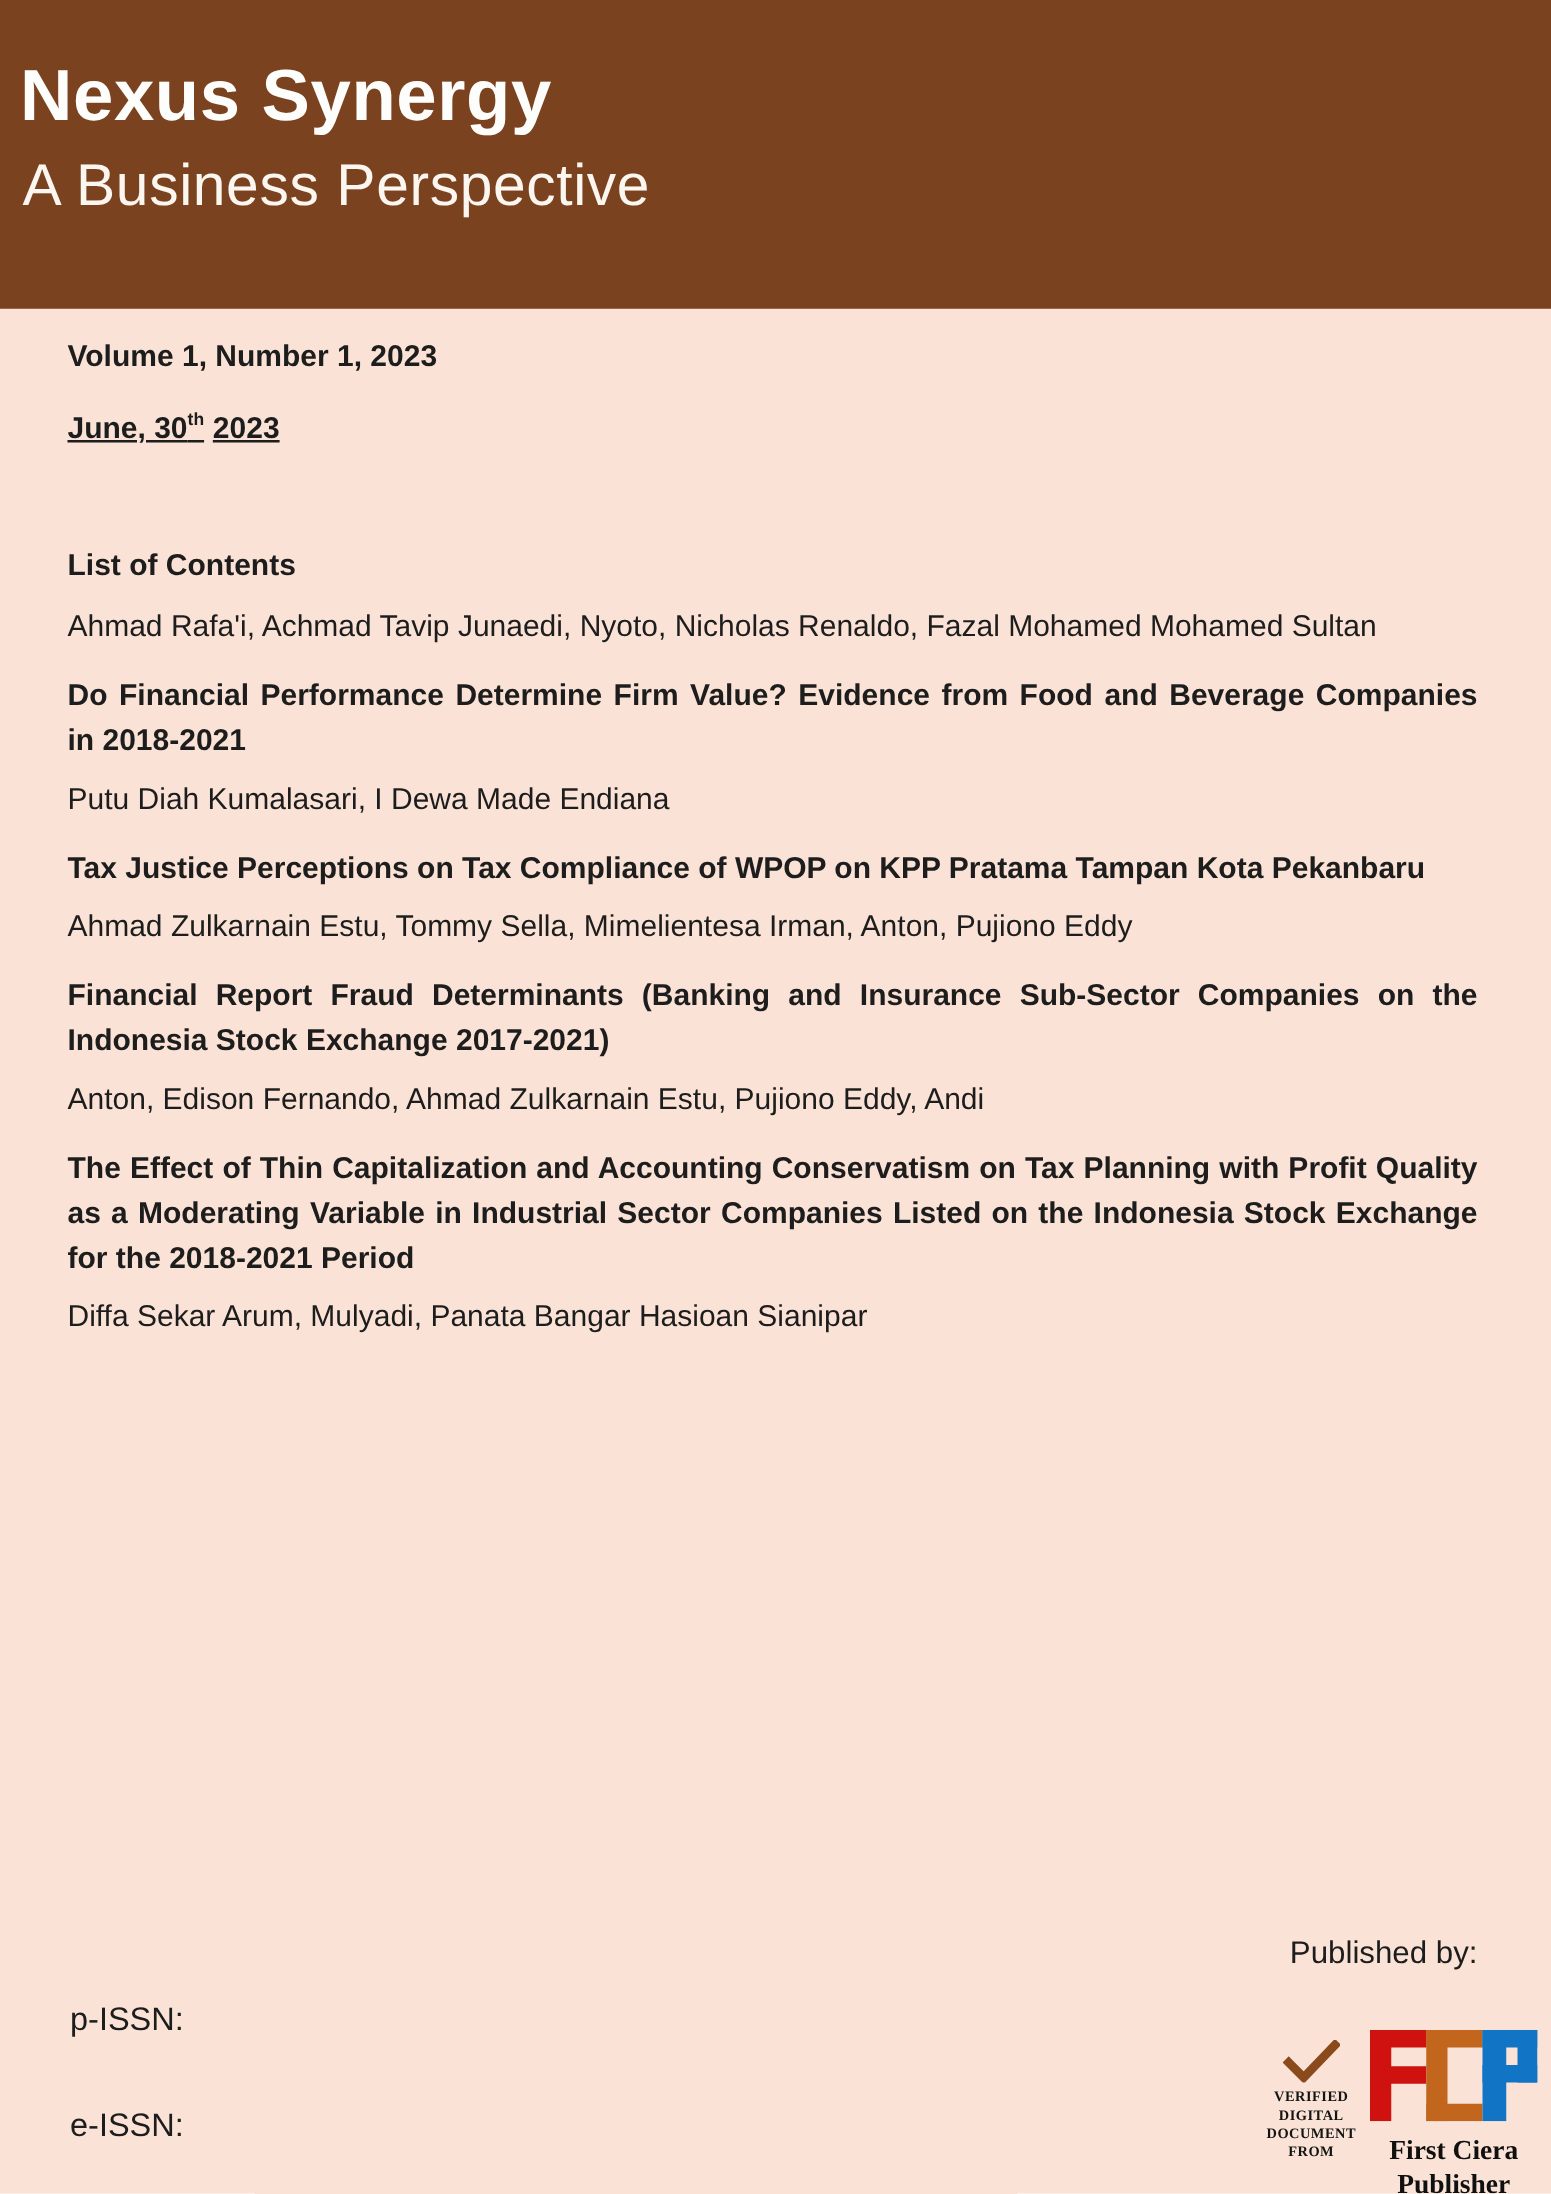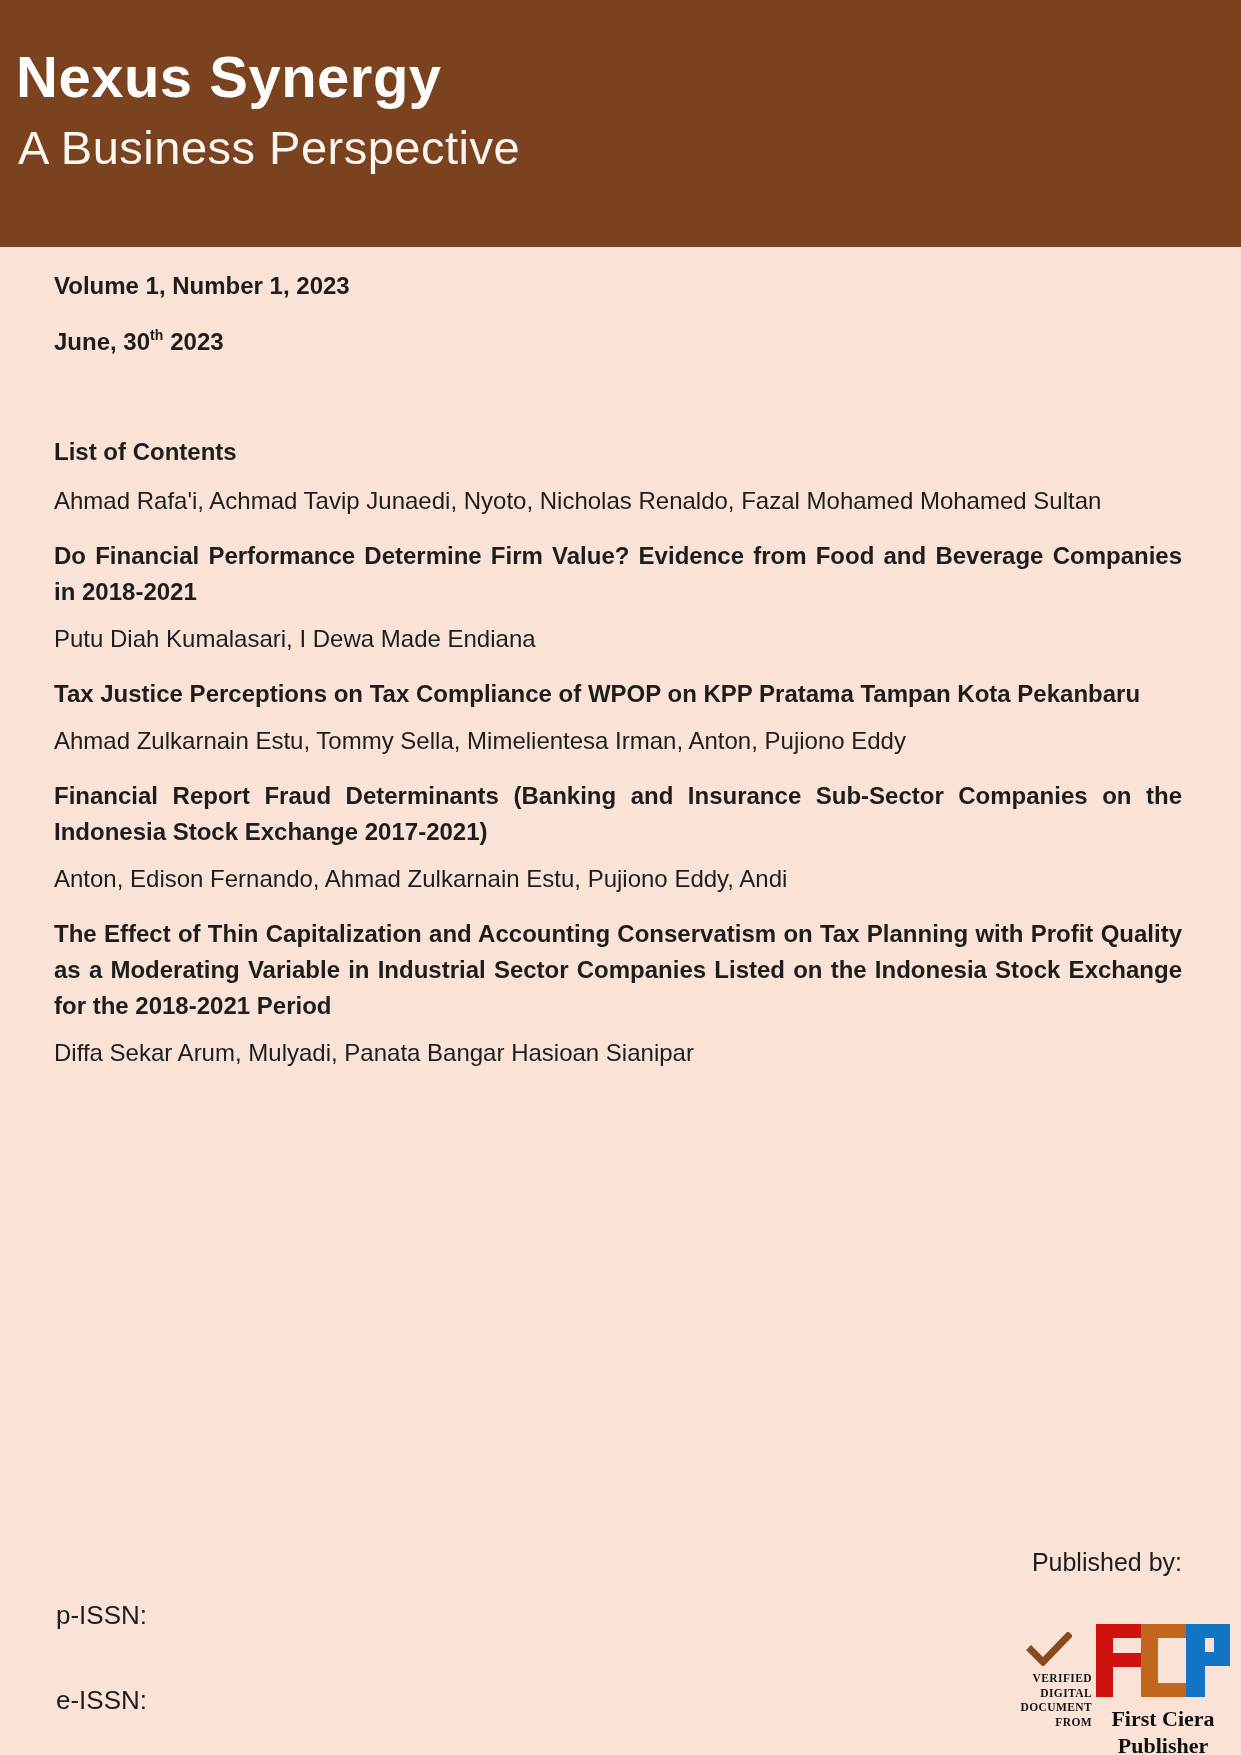--- a/index.html
+++ b/index.html
@@ -41,38 +41,38 @@
   }
   .band .jtitle{
     margin:0;color:#fdfdfb;font-size:58px;line-height:58px;font-weight:700;letter-spacing:.5px;
   }
   .band .jsub{
     margin:18px 0 0 2px;color:#fbf6ef;font-size:47px;line-height:48px;font-weight:400;letter-spacing:.5px;
   }
   
   .content{margin:0 59px 15px 54px;}
   .volume{margin:24px 0 0 0;font-size:24px;line-height:30px;font-weight:700;}
-  .date{margin:20px 0 0 0;font-size:24px;line-height:30px;font-weight:700;}
+  .date{margin:20px 0 0 0;font-size:24px;line-height:30px;font-weight:700;text-decoration:underline;}
   .date sup{font-size:14px;position:relative;top:-1px;vertical-align:super;}
   .date .yr{margin-left:7px;}
   .loc{margin:81px 0 20px 0;font-size:24px;line-height:28px;font-weight:700;}
   .atitle{
     margin:0 0 14px 0;font-size:24px;line-height:36px;font-weight:700;
     text-align:justify;
   }
   .authors{margin:0 0 22px 0;font-size:24px;line-height:30px;font-weight:400;}
   
   .published{position:absolute;top:1548px;right:59px;font-size:25px;line-height:28px;}
   .pissn{position:absolute;top:1601px;left:56px;font-size:26px;line-height:28px;}
   .eissn{position:absolute;top:1654px;left:56px;font-size:26px;line-height:28px;margin-top:32px;}
   .badge{position:absolute;left:1006px;top:1632px;width:86px;text-align:center;}
   .badge .check{display:block;margin:0 auto 5px auto;}
   .badge .bl{
     font-family:"Liberation Serif","DejaVu Serif",serif;
-    font-size:11.5px;line-height:14.5px;font-weight:700;letter-spacing:.4px;color:#141414;text-align:right;
+    font-size:11.5px;line-height:14.5px;font-weight:700;letter-spacing:.4px;color:#141414;
   }
   .fcp{position:absolute;left:1096px;top:1624px;width:134px;text-align:center;}
   .fcp .pname{
     font-family:"Liberation Serif","DejaVu Serif",serif;
     font-size:22px;line-height:27px;font-weight:600;color:#101010;
   }
   .fcp .pname.first{margin-top:4px;}
 </style>
 </head>
 <body>

